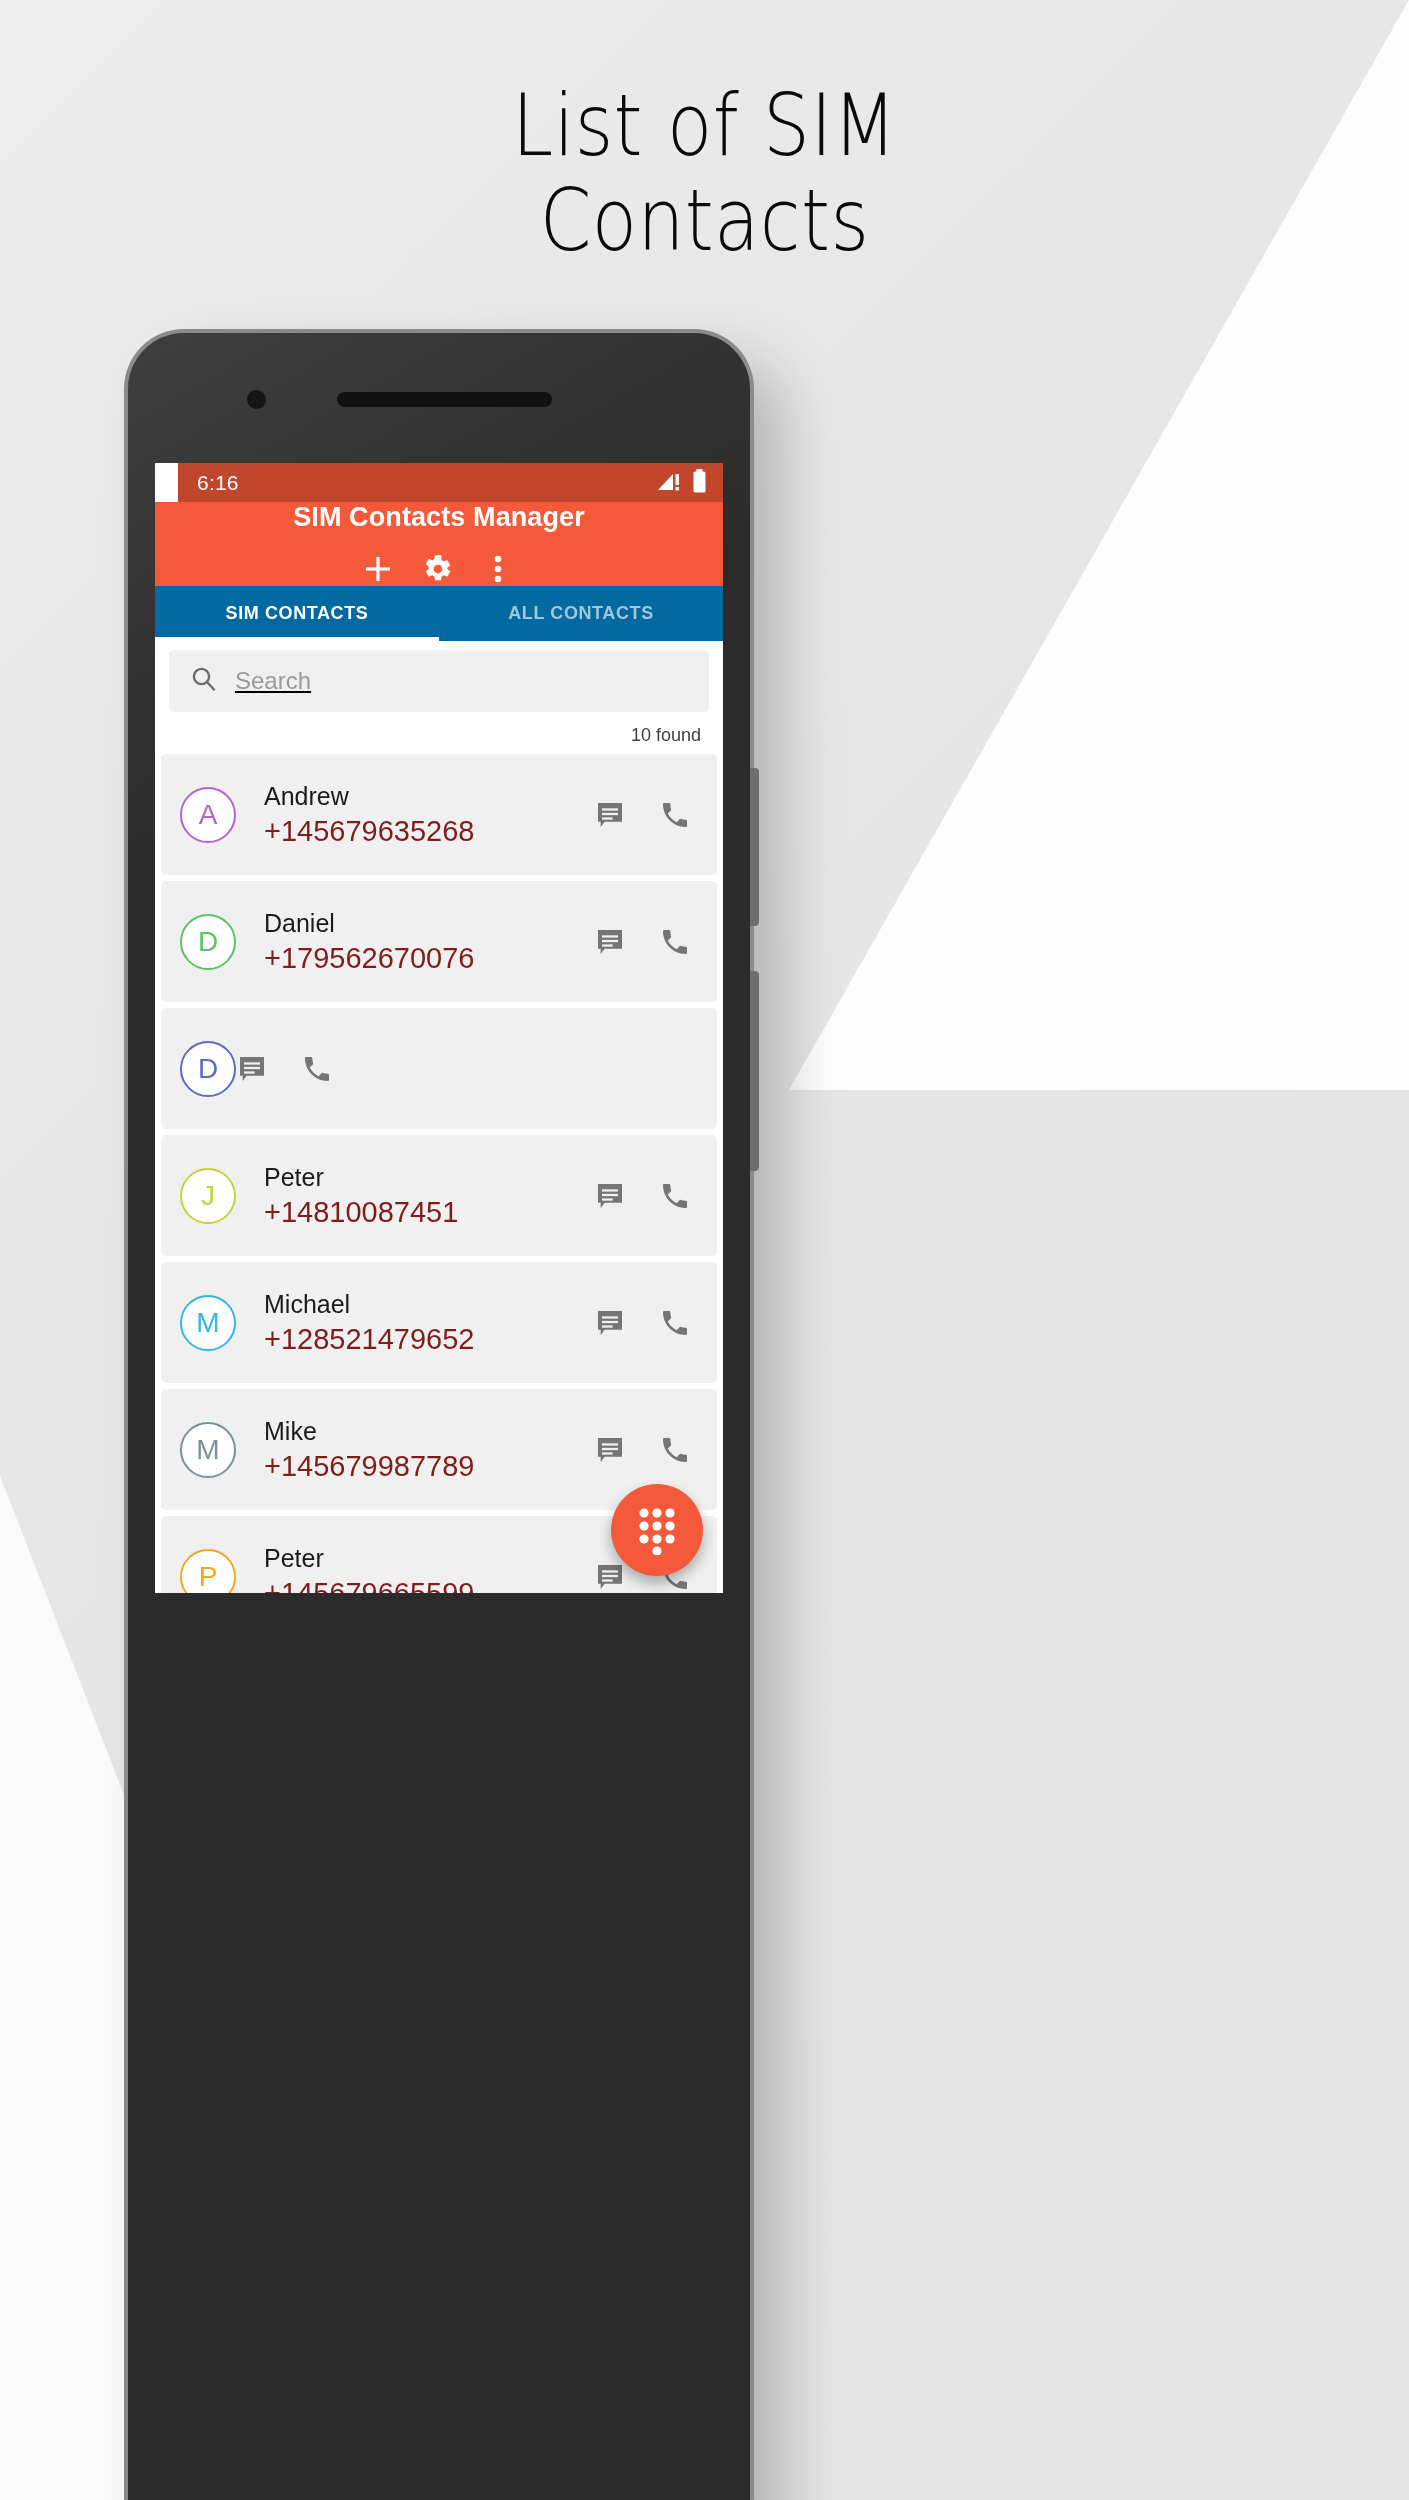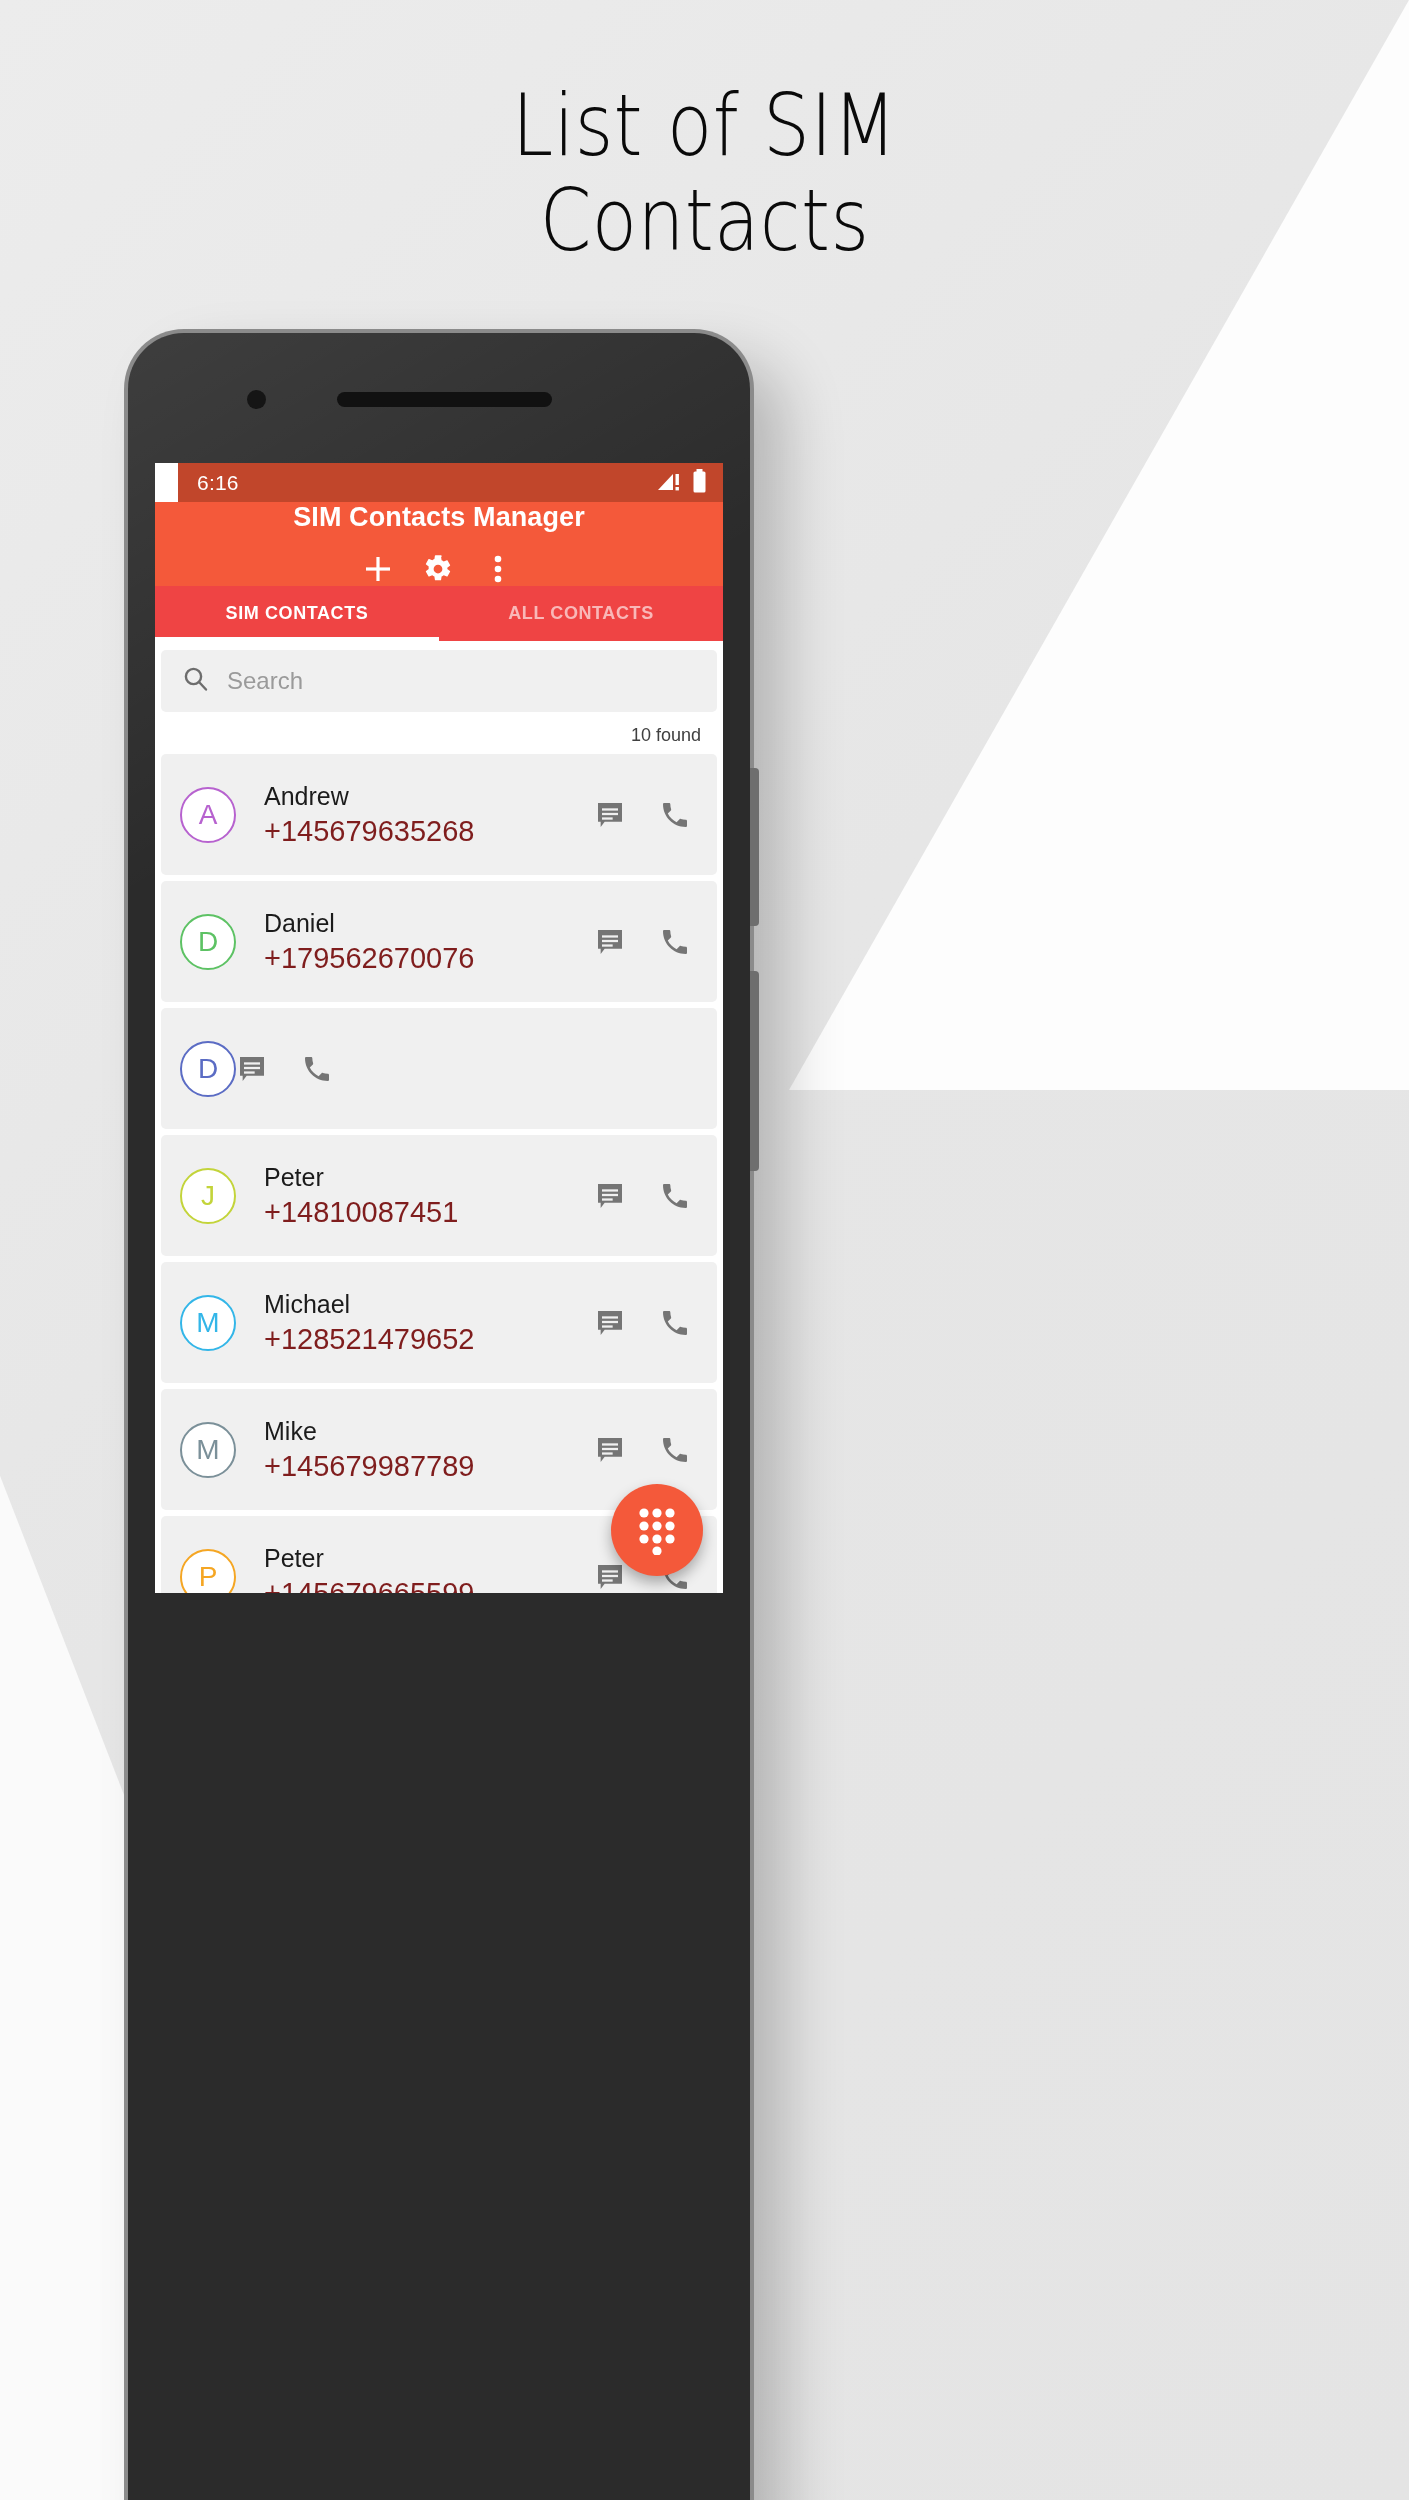--- a/index.html
+++ b/index.html
@@ -174,21 +174,21 @@
   .icon-btn {
     width: 34px; height: 34px;
     display: flex;
     align-items: center;
     justify-content: center;
     cursor: pointer;
   }
 
   
   .tabs {
-    background: #ef4444;
+    background: #0369a1;
     display: flex;
     height: 55px;
   }
   .tab {
     flex: 1;
     display: flex;
     align-items: center;
     justify-content: center;
     position: relative;
     color: rgba(255,255,255,0.62);
@@ -208,29 +208,30 @@
 
   
   .content {
     background: #ffffff;
     height: 952px;
     position: relative;
     padding: 0 6px;
   }
 
   .searchbar {
-    margin: 9px 0 0;
+    margin: 9px 8px 0;
     height: 62px;
     background: #f0f0f0;
     border-radius: 5px;
     display: flex;
     align-items: center;
     padding: 0 22px;
     gap: 18px;
     cursor: text;
+    text-decoration: underline;
   }
   .search-placeholder {
     color: #9a9a9a;
     font-size: 24px;
   }
 
   .found {
     text-align: right;
     color: #404040;
     font-size: 18px;

